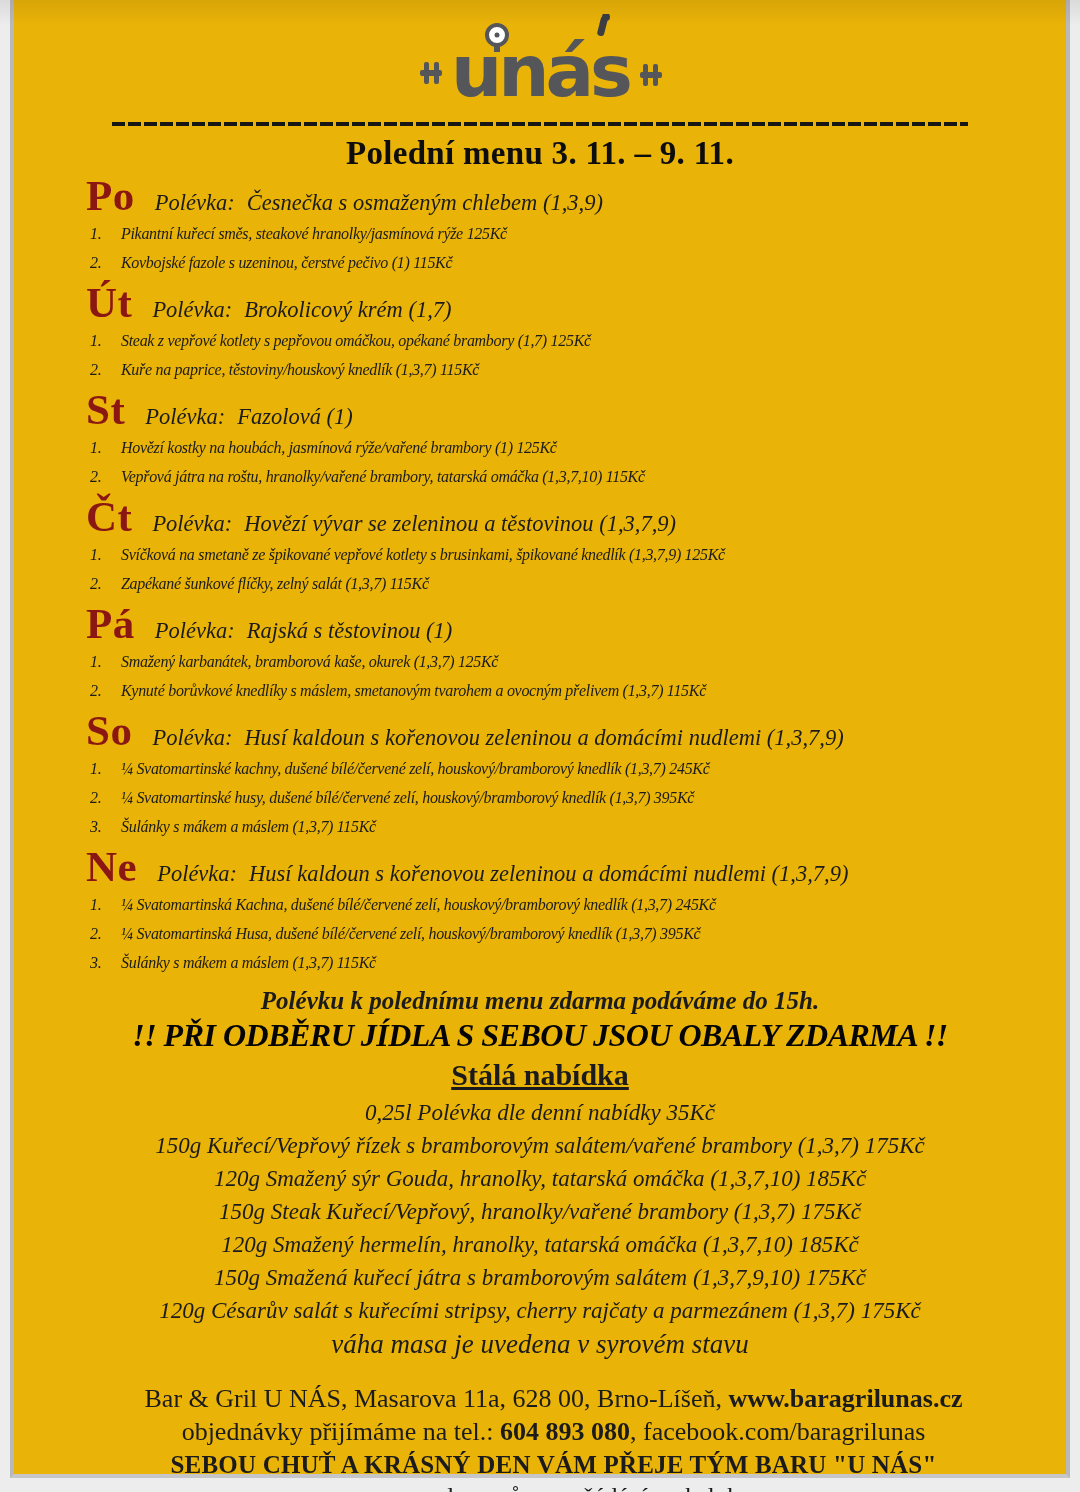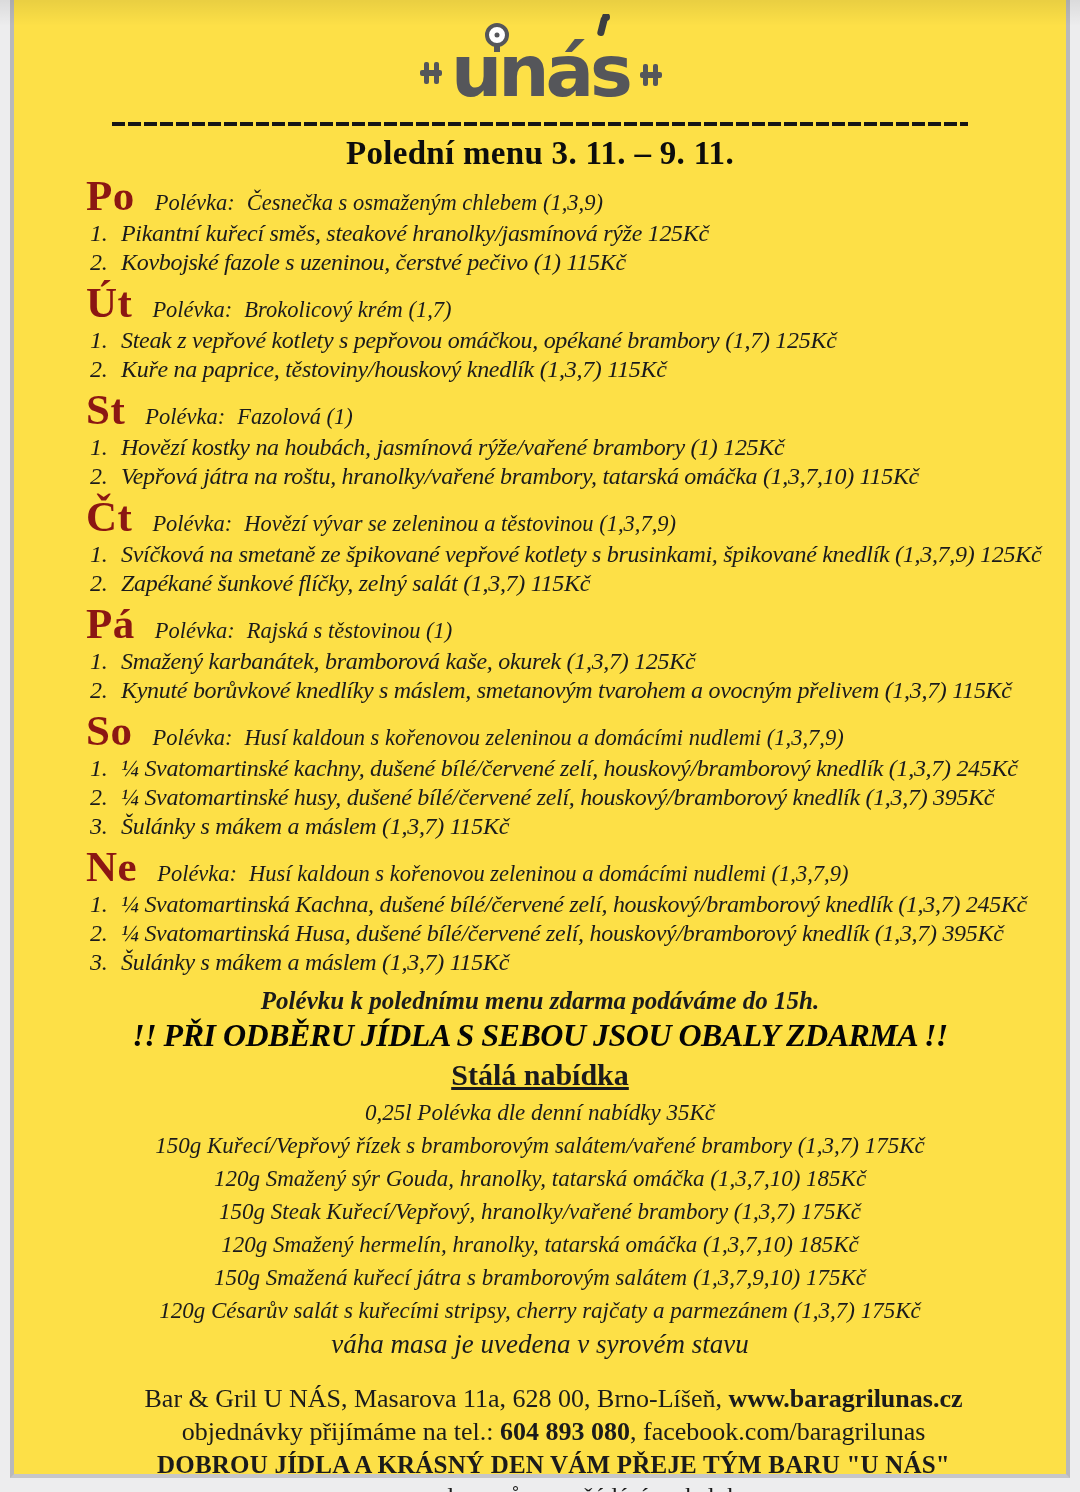--- a/index.html
+++ b/index.html
@@ -7,21 +7,21 @@
     width:1080px; height:1492px;
     background:#ededee;
     position:relative;
     font-family:"Liberation Serif", serif;
     color:#1b1b1b;
     overflow:hidden;
   }
   .sheet {
     position:absolute; left:10px; top:0;
     width:1060px; height:1478px;
-    background:#fde047;
+    background:#eab308;
     border-left:4px solid #b9b9bb;
     border-right:4px solid #b9b9bb;
     border-bottom:4px solid #c6c6c8;
     box-sizing:border-box;
   }
   .top-fade {
     position:absolute; top:0; left:0; right:0; height:26px;
     background:linear-gradient(rgba(0,0,0,0.08), rgba(0,0,0,0));
     pointer-events:none;
   }
@@ -47,21 +47,21 @@
   .day { margin-bottom:8px; }
   .day-header { display:flex; align-items:baseline; margin-bottom:2px; }
   .day-label {
     font-size:43px; font-weight:bold; color:#8b1713;
     line-height:0.86; letter-spacing:0.5px;
   }
   .soup-line { font-style:italic; font-size:22.5px; margin-left:20px; white-space:nowrap; }
   .soup-prefix { margin-right:12px; }
   .items { list-style:none; margin:3px 0 0; padding:0 0 0 4px; }
   .items li {
-    font-style:italic; font-size:24px; letter-spacing:-0.3px;
+    font-style:italic; font-size:16px; letter-spacing:-0.3px;
     line-height:29px; white-space:nowrap;
   }
   .items .num { display:inline-block; min-width:31px; }
   
   .center-block { text-align:center; }
   .notice1 { font-style:italic; font-weight:bold; font-size:25px; margin:10px 1px 0; }
   .notice2 { font-style:italic; font-weight:bold; font-size:32px; margin:2px 0 0; letter-spacing:-0.5px; color:#050505; }
   .stala-title { font-weight:bold; font-size:30px; text-decoration:underline; margin:4px 0 4px; }
   .stala-item { font-style:italic; font-size:23px; line-height:33px; margin:0; white-space:nowrap; }
   .stala-note { font-style:italic; font-size:27px; margin:2px 0 24px; }
@@ -207,18 +207,18 @@
     <p class="stala-item">150g Steak Kuřecí/Vepřový, hranolky/vařené brambory  (1,3,7)  175Kč</p>
     <p class="stala-item">120g Smažený hermelín, hranolky, tatarská omáčka (1,3,7,10)  185Kč</p>
     <p class="stala-item">150g Smažená kuřecí játra s bramborovým salátem (1,3,7,9,10)  175Kč</p>
     <p class="stala-item">120g Césarův salát s kuřecími stripsy, cherry rajčaty a parmezánem (1,3,7) 175Kč</p>
     <p class="stala-note">váha masa je uvedena v syrovém stavu</p>
   </div>
 
   <div class="center-block footer">
     <p class="f-line1"><span>Bar &amp; Gril U NÁS, Masarova 11a, 628 00, Brno-Líšeň, </span><span class="f-bold">www.baragrilunas.cz</span></p>
     <p class="f-line2"><span>objednávky přijímáme na tel.: </span><span class="f-bold">604 893 080</span><span>, facebook.com/baragrilunas</span></p>
-    <p class="wish">DOBROU JÍDLA A KRÁSNÝ DEN VÁM PŘEJE TÝM BARU "U NÁS"</p>
+    <p class="wish">SEBOU CHUŤ A KRÁSNÝ DEN VÁM PŘEJE TÝM BARU "U NÁS"</p>
     <p class="allergens">seznam alergenů na vyžádání u obsluhy</p>
   </div>
 
 </div>
 <div class="top-fade"></div>
 
 </body></html>

